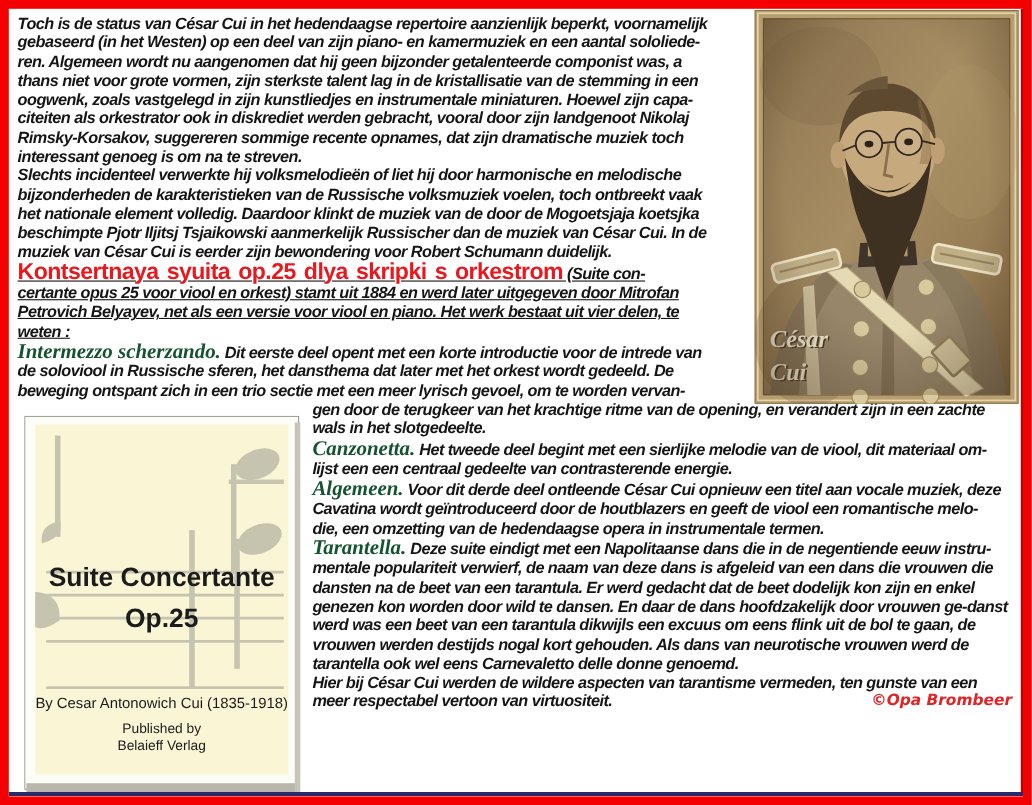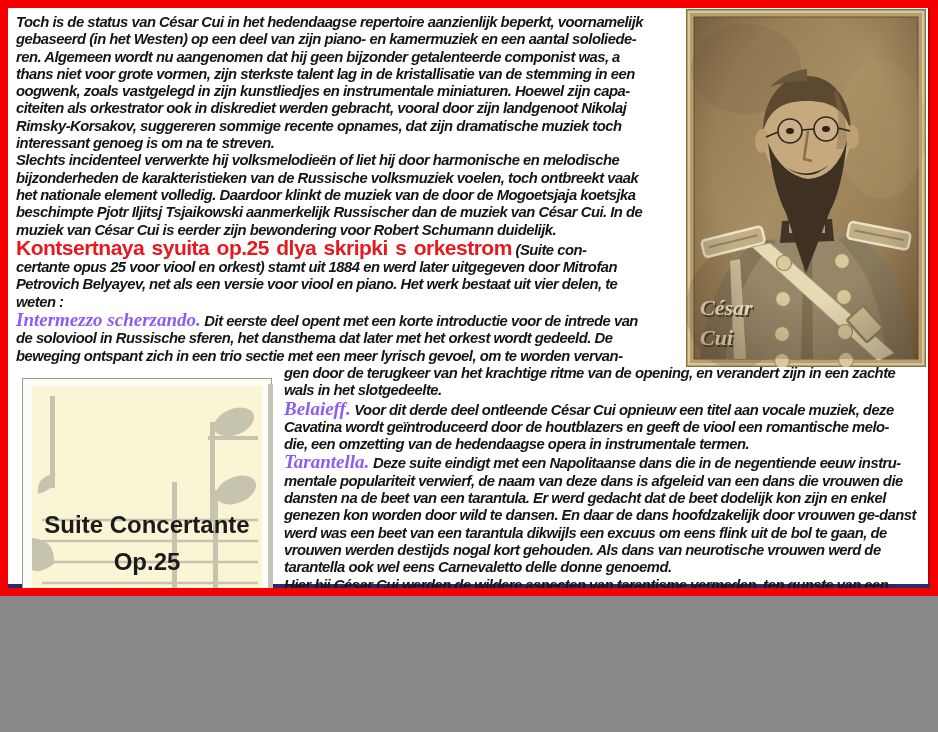--- a/index.html
+++ b/index.html
@@ -1,18 +1,18 @@
 <!DOCTYPE html>
 <html><head>
 <meta charset="utf-8">
 <style>
   html,body { margin:0; padding:0; background:#888; }
   .page {
     position: relative;
-    width: 938px; height: 596px;
+    width: 938px; height: 732px;
     box-sizing: border-box;
     background: #ffffff;
     border: 8px solid #f40000;
     box-shadow: inset 0 -4px 0 #2a2a6a, inset -2px 0 0 #b00508;
     overflow: hidden;
     font-family: "Liberation Sans", sans-serif;
   }
   .content {
     position: relative;
     padding: 6px 8px 0 8px;
@@ -20,33 +20,33 @@
     box-sizing: border-box;
   }
   .content p { margin: 0; white-space: pre-line; }
   .body {
     font-weight: bold; font-style: italic;
     font-size: 14.8px; line-height: 17.3px;
     letter-spacing: -0.5px;
     color: #151515;
   }
   .beside-photo { margin-right: 248px; }
-  .heading-block { margin-top: 3px; }
+  .heading-block { margin-top: 3px; text-decoration: underline; }
   .suite-title {
     font-family: "Liberation Sans", sans-serif;
     font-style: normal; font-weight: bold;
     font-size: 21px; letter-spacing: -0.5px; word-spacing: 2px;
     color: #e8191e;
   }
   .part-a { margin-top: 4px; }
   .movement-title {
     font-family: "Liberation Serif", serif;
     font-weight: bold; font-style: italic;
     font-size: 19px; letter-spacing: 0;
-    color: #8b5cf6;
+    color: #14532d;
   }
   .right-col { margin-left: 268px; }
   .m-canzonetta { margin-top: 20px; }
   .m-cavatina   { margin-top: 11px; }
   .m-tarantella { margin-top: 12px; }
   .closing { margin-top: 9px; position: relative; }
   .credit {
     position: absolute; right: 2px; bottom: 1px;
     font-family: "DejaVu Sans", sans-serif;
     font-weight: bold; font-style: italic;
@@ -90,22 +90,24 @@
 weten :</span></p>
 
     <p class="body beside-photo part-a"><span class="movement-title">Intermezzo scherzando.</span><span> Dit eerste deel opent met een korte introductie voor de intrede van
 de soloviool in Russische sferen, het dansthema dat later met het orkest wordt gedeeld. De
 beweging ontspant zich in een trio sectie met een meer lyrisch gevoel, om te worden vervan-</span></p>
 
     <div class="right-col">
       <p class="body">gen door de terugkeer van het krachtige ritme van de opening, en verandert zijn in een zachte
 wals in het slotgedeelte.</p>
 
-
-      <p class="body m-cavatina"><span class="movement-title">Belaieff.</span><span> Voor dit derde deel ontleende César Cui opnieuw een titel aan vocale muziek, deze
+      <p class="body m-canzonetta"><span class="movement-title">Canzonetta.</span><span> Het tweede deel begint met een sierlijke melodie van de viool, dit materiaal om-
+lijst een een centraal gedeelte van contrasterende energie.</span></p>
+
+      <p class="body m-cavatina"><span class="movement-title">Algemeen.</span><span> Voor dit derde deel ontleende César Cui opnieuw een titel aan vocale muziek, deze
 Cavatina wordt geïntroduceerd door de houtblazers en geeft de viool een romantische melo-
 die, een omzetting van de hedendaagse opera in instrumentale termen.</span></p>
 
       <p class="body m-tarantella"><span class="movement-title">Tarantella.</span><span> Deze suite eindigt met een Napolitaanse dans die in de negentiende eeuw instru-
 mentale populariteit verwierf, de naam van deze dans is afgeleid van een dans die vrouwen die
 dansten na de beet van een tarantula. Er werd gedacht dat de beet dodelijk kon zijn en enkel
 genezen kon worden door wild te dansen. En daar de dans hoofdzakelijk door vrouwen ge-danst
 werd was een beet van een tarantula dikwijls een excuus om eens flink uit de bol te gaan, de
 vrouwen werden destijds nogal kort gehouden. Als dans van neurotische vrouwen werd de
 tarantella ook wel eens Carnevaletto delle donne genoemd.</span></p>

